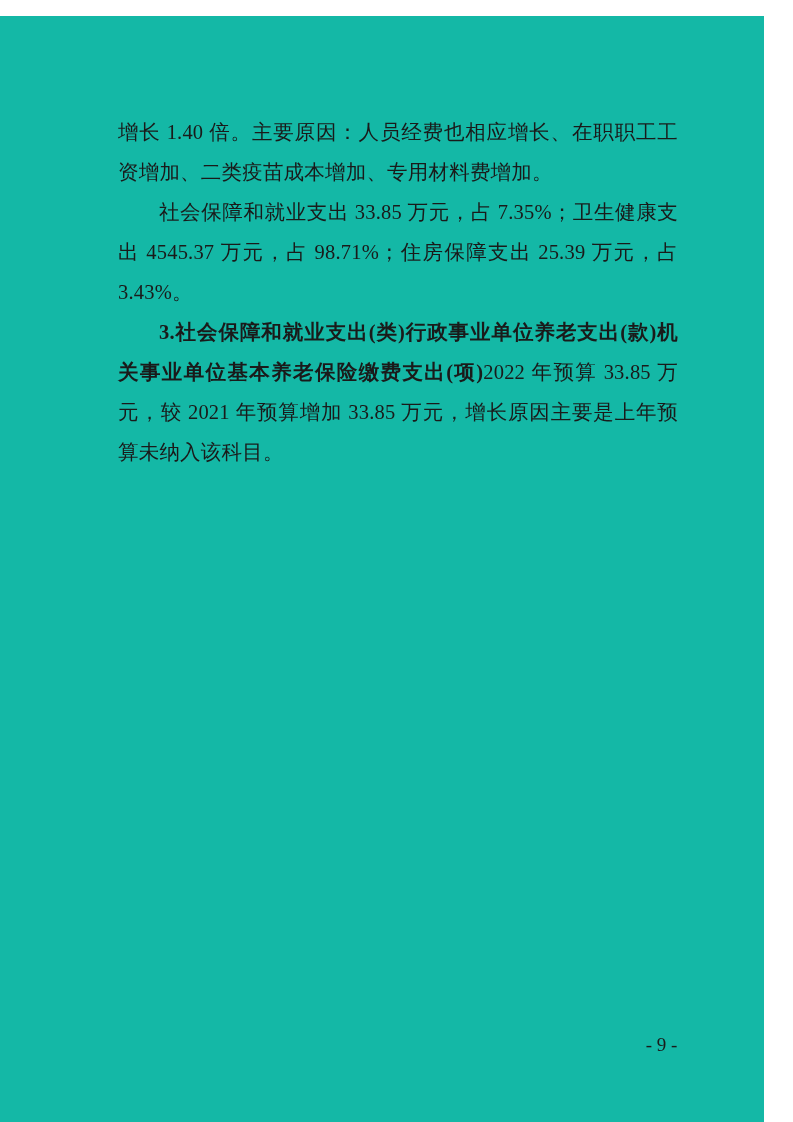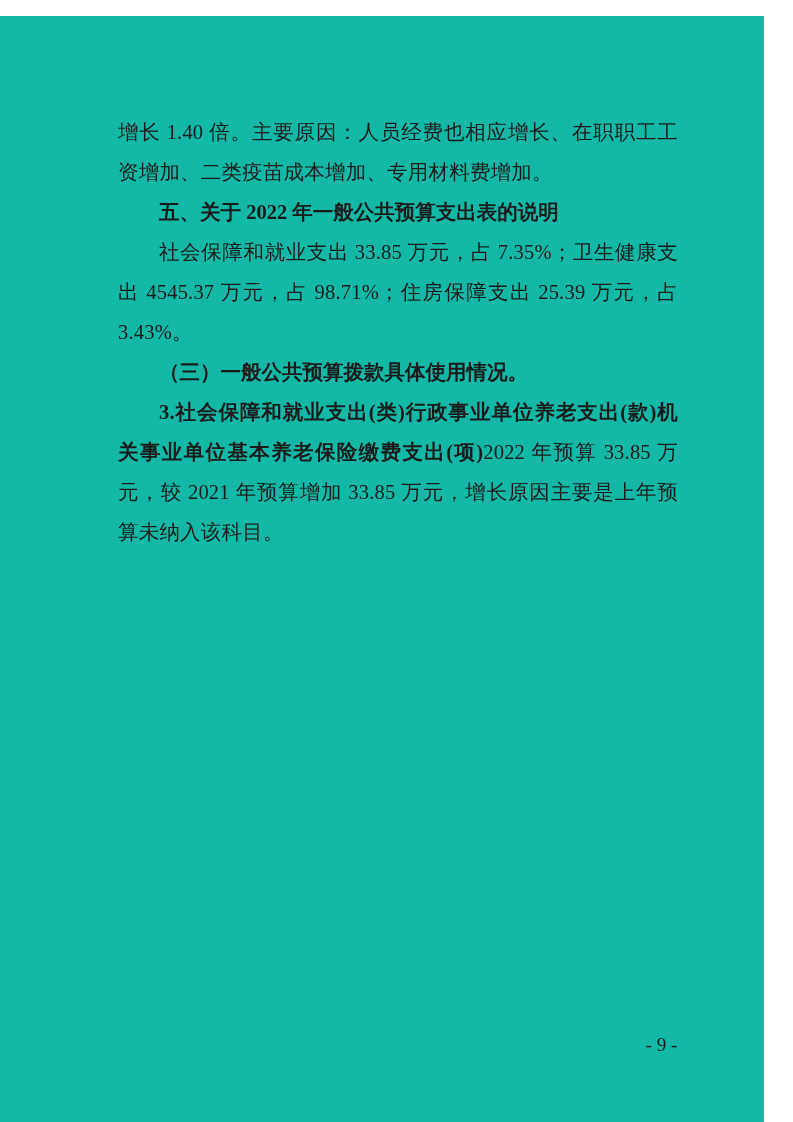--- a/index.html
+++ b/index.html
@@ -66,28 +66,26 @@
   }
 </style>
 </head>
 <body>
 
 <div class="page">
   <div class="content">
 
     <p class="para">增长 1.40 倍。主要原因：人员经费也相应增长、在职职工工资增加、二类疫苗成本增加、专用材料费增加。</p>
 
-    <p class="heading">五、关于 2022 年一般公共预算支出表的说明</p>
 
 
 
 
     <p class="para indent">社会保障和就业支出 33.85 万元，占 7.35%；卫生健康支出 4545.37 万元，占 98.71%；住房保障支出 25.39 万元，占 3.43%。</p>
 
-    <p class="heading">（三）一般公共预算拨款具体使用情况。</p>
 
 
 
     <p class="para indent"><span class="bold">3.社会保障和就业支出(类)行政事业单位养老支出(款)机关事业单位基本养老保险缴费支出(项)</span><span>2022 年预算 33.85 万元，较 2021 年预算增加 33.85 万元，增长原因主要是上年预算未纳入该科目。</span></p>
 
   </div>
 
   <div class="page-number"><span class="pn-inner">- 9 -</span></div>
 </div>
 

